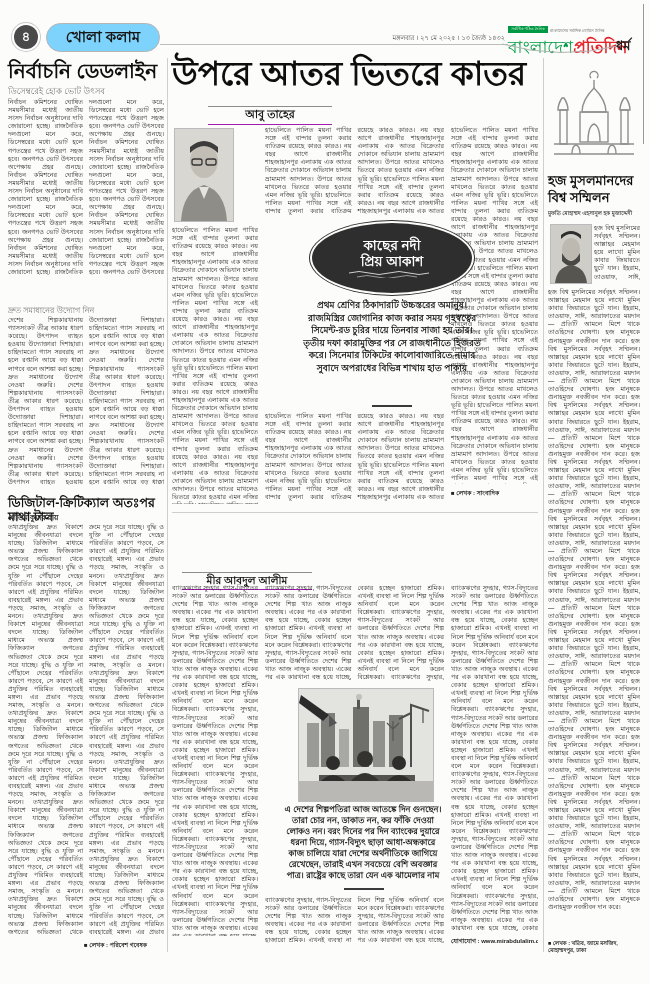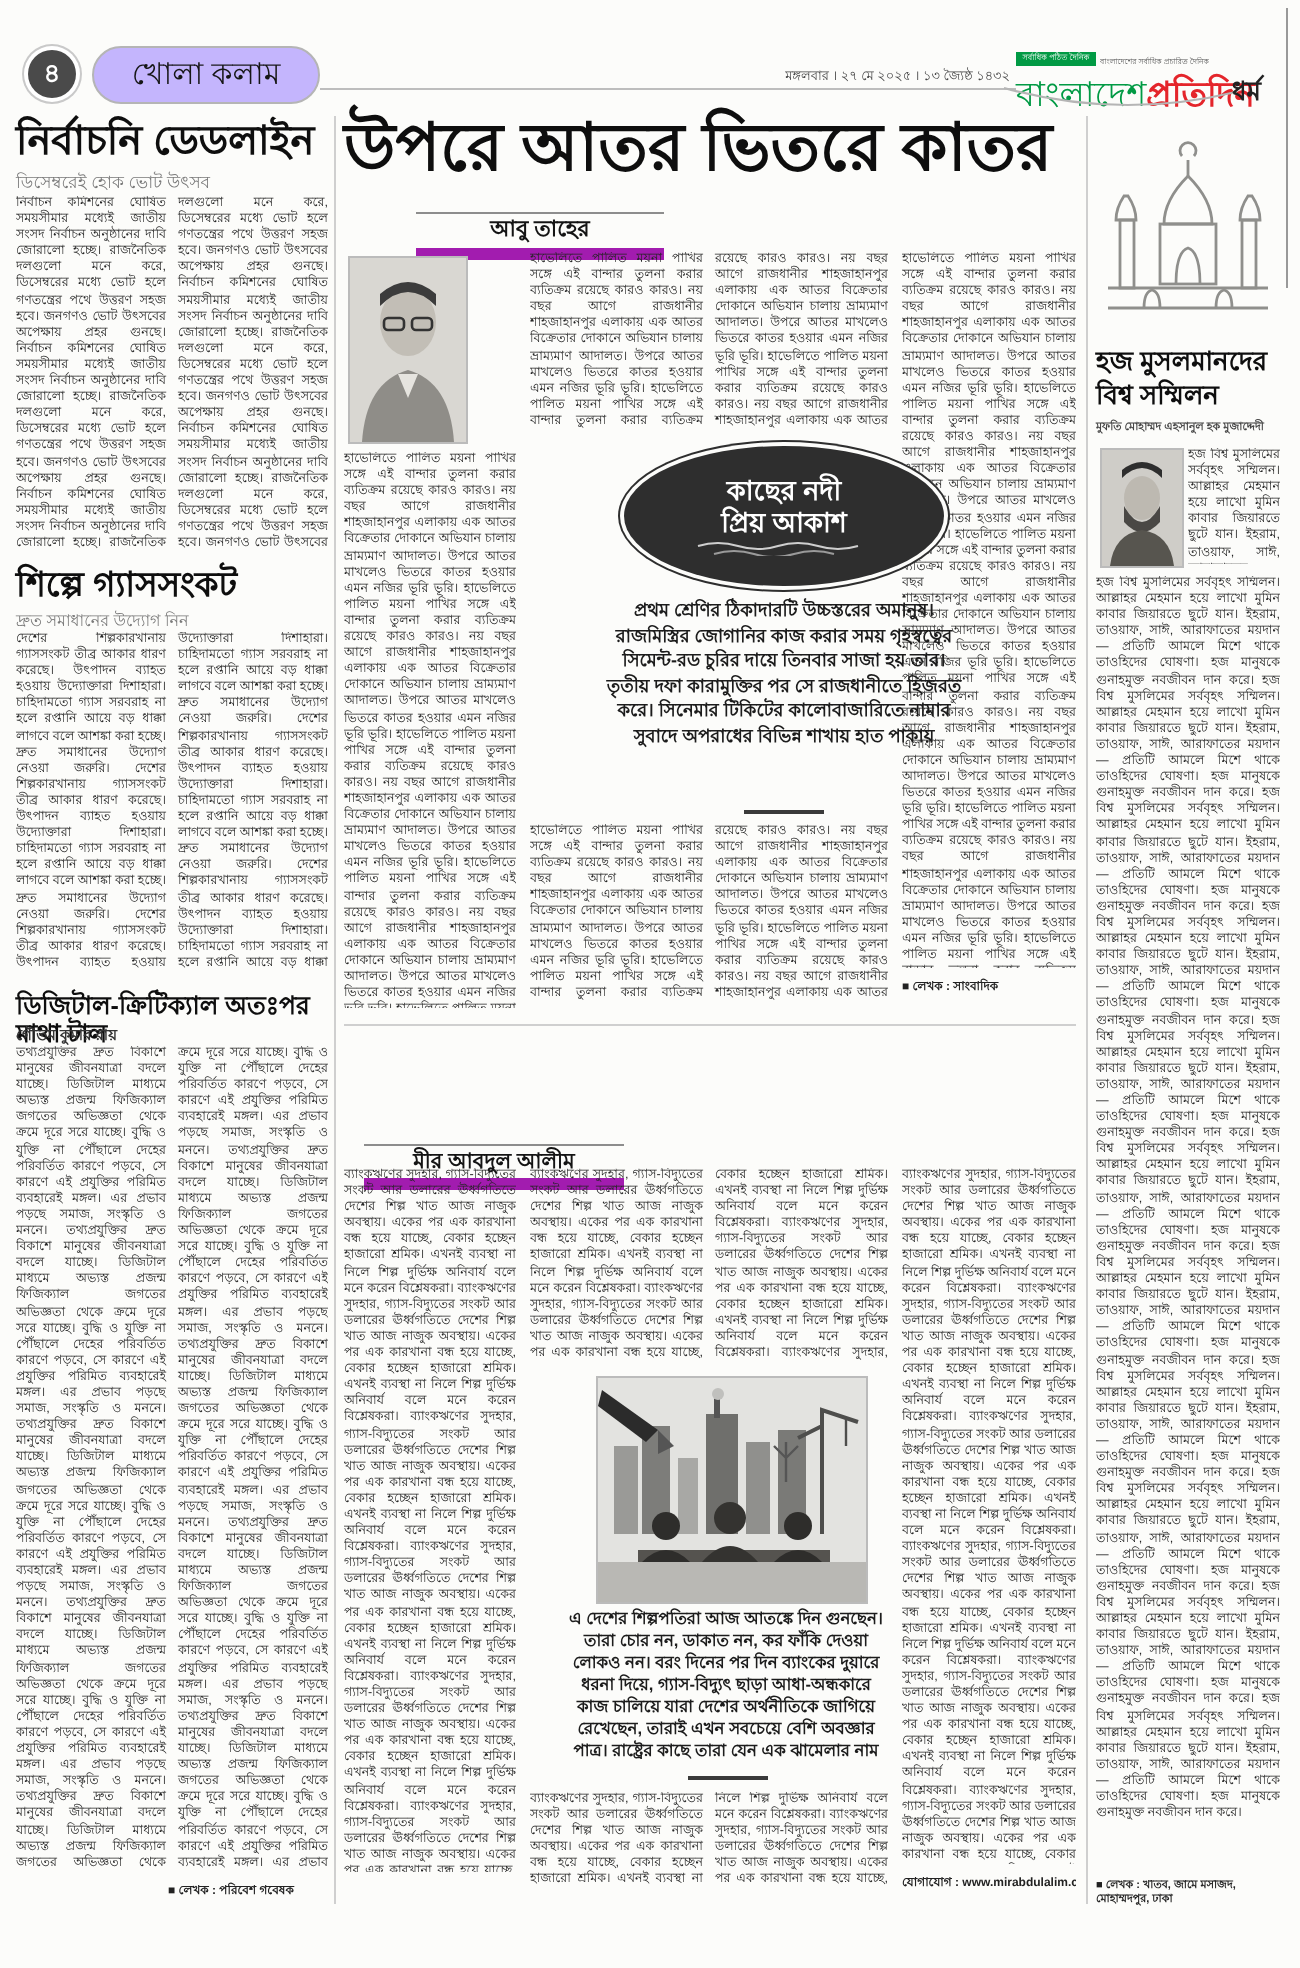--- a/index.html
+++ b/index.html
@@ -4,39 +4,39 @@
 <style>
   html,body{margin:0;padding:0;}
   body{background:#e9e9e7;font-family:"Liberation Sans","DejaVu Sans",sans-serif;}
   #page{position:relative;width:650px;height:984px;background:#fcfcfa;overflow:hidden;margin:0 auto;}
   .abs{position:absolute;}
   
   .pg-circle{left:14px;top:25px;width:24px;height:24px;background:#4a4a4a;border-radius:50%;
     color:#fff;font-weight:bold;font-size:13px;display:flex;align-items:center;justify-content:center;
     box-shadow:0 0 0 2px #fff,0 0 0 3px #c9c9c9;}
   .pill{left:46px;top:23px;width:112px;height:27px;border:1.5px solid #b5b5b5;border-radius:15px;
-    display:flex;align-items:center;justify-content:center;font-weight:normal;font-size:15px;color:#161616;background:#c4b5fd;}
+    display:flex;align-items:center;justify-content:center;font-weight:bold;font-size:15px;color:#161616;background:#7dd3fc;}
   .hdr-line{left:160px;top:44px;width:348px;height:1px;background:#bdbdbd;}
   .dateline{left:320px;top:33px;width:185px;font-size:6.5px;color:#444;text-align:right;}
   .brand{left:508px;top:34px;width:108px;text-align:left;white-space:nowrap;}
   .brand .b1{color:#019a44;font-weight:normal;font-size:17px;}
   .brand .b2{color:#e4252b;font-weight:bold;font-size:17px;}
   .brand-chip{left:508px;top:26px;width:40px;height:7px;background:#019a44;color:#fff;font-size:4px;
     display:flex;align-items:center;justify-content:center;overflow:hidden;white-space:nowrap;}
   .brand-micro{left:550px;top:28px;width:70px;font-size:3.8px;color:#555;white-space:nowrap;overflow:hidden;}
   .section-tag{left:616px;top:36px;width:30px;font-weight:bold;font-size:13px;color:#222;}
   .swoosh{left:500px;top:40px;}
   .edge-line{left:643px;top:4px;width:1px;height:140px;background:#999;}
   
   .v-rule{width:1px;background:#cfcfcf;}
   .h-rule{height:1px;background:#cfcfcf;}
   
   .hl{font-weight:bold;text-align:left;color:#0e0e0e;line-height:1.1;}
   .sub{text-align:left;color:#7a7a7a;}
-  .byline-box{border-top:1px solid #8d8d8d;border-bottom:6px solid #a21caf;text-align:right;
+  .byline-box{border-top:1px solid #8d8d8d;border-bottom:1px solid #a21caf;text-align:right;
     font-weight:bold;color:#141414;display:flex;align-items:center;justify-content:center;}
   .fill{font-size:6.3px;line-height:8.1px;text-align:justify;color:#242424;overflow:hidden;
     word-break:break-word;}
   .fill2{column-count:2;column-gap:6px;}
   .attrib{font-size:6px;font-weight:bold;color:#222;overflow:hidden;white-space:nowrap;}
   .end-bar{height:2px;background:#3a3a3a;}
   
   .oval{background:#2e2e2e;border-radius:50% / 50%;color:#fff;
     display:flex;flex-direction:column;align-items:center;justify-content:center;gap:1px;
     box-shadow:0 0 0 2px #fcfcfa,0 0 0 3px #2e2e2e;}
@@ -65,21 +65,20 @@
   <div class="abs section-tag">ধর্ম</div>
   <div class="abs edge-line"></div>
 
   <div class="abs v-rule" style="left:167px;top:58px;height:894px;"></div>
   <div class="abs v-rule" style="left:543px;top:58px;height:894px;"></div>
 
   <div class="abs hl" style="left:8px;top:60px;width:156px;font-size:20px;">নির্বাচনি ডেডলাইন</div>
   <div class="abs sub" style="left:8px;top:85px;width:156px;font-size:8.5px;">ডিসেম্বরেই হোক ভোট উৎসব</div>
   <div class="abs fill fill2" style="left:8px;top:98px;width:156px;height:183px;">নির্বাচন কমিশনের ঘোষিত সময়সীমার মধ্যেই জাতীয় সংসদ নির্বাচন অনুষ্ঠানের দাবি জোরালো হচ্ছে। রাজনৈতিক দলগুলো মনে করে, ডিসেম্বরের মধ্যে ভোট হলে গণতন্ত্রের পথে উত্তরণ সহজ হবে। জনগণও ভোট উৎসবের অপেক্ষায় প্রহর গুনছে। নির্বাচন কমিশনের ঘোষিত সময়সীমার মধ্যেই জাতীয় সংসদ নির্বাচন অনুষ্ঠানের দাবি জোরালো হচ্ছে। রাজনৈতিক দলগুলো মনে করে, ডিসেম্বরের মধ্যে ভোট হলে গণতন্ত্রের পথে উত্তরণ সহজ হবে। জনগণও ভোট উৎসবের অপেক্ষায় প্রহর গুনছে। নির্বাচন কমিশনের ঘোষিত সময়সীমার মধ্যেই জাতীয় সংসদ নির্বাচন অনুষ্ঠানের দাবি জোরালো হচ্ছে। রাজনৈতিক দলগুলো মনে করে, ডিসেম্বরের মধ্যে ভোট হলে গণতন্ত্রের পথে উত্তরণ সহজ হবে। জনগণও ভোট উৎসবের অপেক্ষায় প্রহর গুনছে। নির্বাচন কমিশনের ঘোষিত সময়সীমার মধ্যেই জাতীয় সংসদ নির্বাচন অনুষ্ঠানের দাবি জোরালো হচ্ছে। রাজনৈতিক দলগুলো মনে করে, ডিসেম্বরের মধ্যে ভোট হলে গণতন্ত্রের পথে উত্তরণ সহজ হবে। জনগণও ভোট উৎসবের অপেক্ষায় প্রহর গুনছে। নির্বাচন কমিশনের ঘোষিত সময়সীমার মধ্যেই জাতীয় সংসদ নির্বাচন অনুষ্ঠানের দাবি জোরালো হচ্ছে। রাজনৈতিক দলগুলো মনে করে, ডিসেম্বরের মধ্যে ভোট হলে গণতন্ত্রের পথে উত্তরণ সহজ হবে। জনগণও ভোট উৎসবের অপেক্ষায় প্রহর গুনছে। নির্বাচন কমিশনের ঘোষিত সময়সীমার মধ্যেই জাতীয় সংসদ নির্বাচন অনুষ্ঠানের দাবি জোরালো হচ্ছে। রাজনৈতিক দলগুলো মনে করে, ডিসেম্বরের মধ্যে ভোট হলে গণতন্ত্রের পথে উত্তরণ সহজ হবে। জনগণও ভোট উৎসবের অপেক্ষায় প্রহর গুনছে।</div>
 
-  <div class="abs hl" style="left:8px;top:284px;width:156px;font-size:17px;">শিল্পে গ্যাসসংকট</div>
   <div class="abs sub" style="left:8px;top:304px;width:156px;font-size:8px;">দ্রুত সমাধানের উদ্যোগ নিন</div>
   <div class="abs fill fill2" style="left:8px;top:316px;width:156px;height:178px;">দেশের শিল্পকারখানায় গ্যাসসংকট তীব্র আকার ধারণ করেছে। উৎপাদন ব্যাহত হওয়ায় উদ্যোক্তারা দিশাহারা। চাহিদামতো গ্যাস সরবরাহ না হলে রপ্তানি আয়ে বড় ধাক্কা লাগবে বলে আশঙ্কা করা হচ্ছে। দ্রুত সমাধানের উদ্যোগ নেওয়া জরুরি। দেশের শিল্পকারখানায় গ্যাসসংকট তীব্র আকার ধারণ করেছে। উৎপাদন ব্যাহত হওয়ায় উদ্যোক্তারা দিশাহারা। চাহিদামতো গ্যাস সরবরাহ না হলে রপ্তানি আয়ে বড় ধাক্কা লাগবে বলে আশঙ্কা করা হচ্ছে। দ্রুত সমাধানের উদ্যোগ নেওয়া জরুরি। দেশের শিল্পকারখানায় গ্যাসসংকট তীব্র আকার ধারণ করেছে। উৎপাদন ব্যাহত হওয়ায় উদ্যোক্তারা দিশাহারা। চাহিদামতো গ্যাস সরবরাহ না হলে রপ্তানি আয়ে বড় ধাক্কা লাগবে বলে আশঙ্কা করা হচ্ছে। দ্রুত সমাধানের উদ্যোগ নেওয়া জরুরি। দেশের শিল্পকারখানায় গ্যাসসংকট তীব্র আকার ধারণ করেছে। উৎপাদন ব্যাহত হওয়ায় উদ্যোক্তারা দিশাহারা। চাহিদামতো গ্যাস সরবরাহ না হলে রপ্তানি আয়ে বড় ধাক্কা লাগবে বলে আশঙ্কা করা হচ্ছে। দ্রুত সমাধানের উদ্যোগ নেওয়া জরুরি। দেশের শিল্পকারখানায় গ্যাসসংকট তীব্র আকার ধারণ করেছে। উৎপাদন ব্যাহত হওয়ায় উদ্যোক্তারা দিশাহারা। চাহিদামতো গ্যাস সরবরাহ না হলে রপ্তানি আয়ে বড় ধাক্কা লাগবে বলে আশঙ্কা করা হচ্ছে। দ্রুত সমাধানের উদ্যোগ নেওয়া জরুরি। দেশের শিল্পকারখানায় গ্যাসসংকট তীব্র আকার ধারণ করেছে। উৎপাদন ব্যাহত হওয়ায় উদ্যোক্তারা দিশাহারা। চাহিদামতো গ্যাস সরবরাহ না হলে রপ্তানি আয়ে বড় ধাক্কা লাগবে বলে আশঙ্কা করা হচ্ছে। দ্রুত সমাধানের উদ্যোগ নেওয়া জরুরি।</div>
 
   <div class="abs hl" style="left:8px;top:497px;width:156px;font-size:12.5px;">ডিজিটাল-ক্রিটিক্যাল অতঃপর মাথা টাল</div>
   <div class="abs sub" style="left:8px;top:512px;width:156px;font-size:7.5px;color:#333;font-weight:bold;">গৌতম কুমার রায়</div>
   <div class="abs fill fill2" style="left:8px;top:523px;width:156px;height:414px;">তথ্যপ্রযুক্তির দ্রুত বিকাশে মানুষের জীবনযাত্রা বদলে যাচ্ছে। ডিজিটাল মাধ্যমে অভ্যস্ত প্রজন্ম ফিজিক্যাল জগতের অভিজ্ঞতা থেকে ক্রমে দূরে সরে যাচ্ছে। বুদ্ধি ও যুক্তি না পৌঁছালে দেহের পরিবর্তিত কারণে পড়বে, সে কারণে এই প্রযুক্তির পরিমিত ব্যবহারেই মঙ্গল। এর প্রভাব পড়ছে সমাজ, সংস্কৃতি ও মননে। তথ্যপ্রযুক্তির দ্রুত বিকাশে মানুষের জীবনযাত্রা বদলে যাচ্ছে। ডিজিটাল মাধ্যমে অভ্যস্ত প্রজন্ম ফিজিক্যাল জগতের অভিজ্ঞতা থেকে ক্রমে দূরে সরে যাচ্ছে। বুদ্ধি ও যুক্তি না পৌঁছালে দেহের পরিবর্তিত কারণে পড়বে, সে কারণে এই প্রযুক্তির পরিমিত ব্যবহারেই মঙ্গল। এর প্রভাব পড়ছে সমাজ, সংস্কৃতি ও মননে। তথ্যপ্রযুক্তির দ্রুত বিকাশে মানুষের জীবনযাত্রা বদলে যাচ্ছে। ডিজিটাল মাধ্যমে অভ্যস্ত প্রজন্ম ফিজিক্যাল জগতের অভিজ্ঞতা থেকে ক্রমে দূরে সরে যাচ্ছে। বুদ্ধি ও যুক্তি না পৌঁছালে দেহের পরিবর্তিত কারণে পড়বে, সে কারণে এই প্রযুক্তির পরিমিত ব্যবহারেই মঙ্গল। এর প্রভাব পড়ছে সমাজ, সংস্কৃতি ও মননে। তথ্যপ্রযুক্তির দ্রুত বিকাশে মানুষের জীবনযাত্রা বদলে যাচ্ছে। ডিজিটাল মাধ্যমে অভ্যস্ত প্রজন্ম ফিজিক্যাল জগতের অভিজ্ঞতা থেকে ক্রমে দূরে সরে যাচ্ছে। বুদ্ধি ও যুক্তি না পৌঁছালে দেহের পরিবর্তিত কারণে পড়বে, সে কারণে এই প্রযুক্তির পরিমিত ব্যবহারেই মঙ্গল। এর প্রভাব পড়ছে সমাজ, সংস্কৃতি ও মননে। তথ্যপ্রযুক্তির দ্রুত বিকাশে মানুষের জীবনযাত্রা বদলে যাচ্ছে। ডিজিটাল মাধ্যমে অভ্যস্ত প্রজন্ম ফিজিক্যাল জগতের অভিজ্ঞতা থেকে ক্রমে দূরে সরে যাচ্ছে। বুদ্ধি ও যুক্তি না পৌঁছালে দেহের পরিবর্তিত কারণে পড়বে, সে কারণে এই প্রযুক্তির পরিমিত ব্যবহারেই মঙ্গল। এর প্রভাব পড়ছে সমাজ, সংস্কৃতি ও মননে। তথ্যপ্রযুক্তির দ্রুত বিকাশে মানুষের জীবনযাত্রা বদলে যাচ্ছে। ডিজিটাল মাধ্যমে অভ্যস্ত প্রজন্ম ফিজিক্যাল জগতের অভিজ্ঞতা থেকে ক্রমে দূরে সরে যাচ্ছে। বুদ্ধি ও যুক্তি না পৌঁছালে দেহের পরিবর্তিত কারণে পড়বে, সে কারণে এই প্রযুক্তির পরিমিত ব্যবহারেই মঙ্গল। এর প্রভাব পড়ছে সমাজ, সংস্কৃতি ও মননে। তথ্যপ্রযুক্তির দ্রুত বিকাশে মানুষের জীবনযাত্রা বদলে যাচ্ছে। ডিজিটাল মাধ্যমে অভ্যস্ত প্রজন্ম ফিজিক্যাল জগতের অভিজ্ঞতা থেকে ক্রমে দূরে সরে যাচ্ছে। বুদ্ধি ও যুক্তি না পৌঁছালে দেহের পরিবর্তিত কারণে পড়বে, সে কারণে এই প্রযুক্তির পরিমিত ব্যবহারেই মঙ্গল। এর প্রভাব পড়ছে সমাজ, সংস্কৃতি ও মননে। তথ্যপ্রযুক্তির দ্রুত বিকাশে মানুষের জীবনযাত্রা বদলে যাচ্ছে। ডিজিটাল মাধ্যমে অভ্যস্ত প্রজন্ম ফিজিক্যাল জগতের অভিজ্ঞতা থেকে ক্রমে দূরে সরে যাচ্ছে। বুদ্ধি ও যুক্তি না পৌঁছালে দেহের পরিবর্তিত কারণে পড়বে, সে কারণে এই প্রযুক্তির পরিমিত ব্যবহারেই মঙ্গল। এর প্রভাব পড়ছে সমাজ, সংস্কৃতি ও মননে। তথ্যপ্রযুক্তির দ্রুত বিকাশে মানুষের জীবনযাত্রা বদলে যাচ্ছে। ডিজিটাল মাধ্যমে অভ্যস্ত প্রজন্ম ফিজিক্যাল জগতের অভিজ্ঞতা থেকে ক্রমে দূরে সরে যাচ্ছে। বুদ্ধি ও যুক্তি না পৌঁছালে দেহের পরিবর্তিত কারণে পড়বে, সে কারণে এই প্রযুক্তির পরিমিত ব্যবহারেই মঙ্গল। এর প্রভাব পড়ছে সমাজ, সংস্কৃতি ও মননে। তথ্যপ্রযুক্তির দ্রুত বিকাশে মানুষের জীবনযাত্রা বদলে যাচ্ছে। ডিজিটাল মাধ্যমে অভ্যস্ত প্রজন্ম ফিজিক্যাল জগতের অভিজ্ঞতা থেকে ক্রমে দূরে সরে যাচ্ছে। বুদ্ধি ও যুক্তি না পৌঁছালে দেহের পরিবর্তিত কারণে পড়বে, সে কারণে এই প্রযুক্তির পরিমিত ব্যবহারেই মঙ্গল। এর প্রভাব পড়ছে সমাজ, সংস্কৃতি ও মননে। তথ্যপ্রযুক্তির দ্রুত বিকাশে মানুষের জীবনযাত্রা বদলে যাচ্ছে। ডিজিটাল মাধ্যমে অভ্যস্ত প্রজন্ম ফিজিক্যাল জগতের অভিজ্ঞতা থেকে ক্রমে দূরে সরে যাচ্ছে। বুদ্ধি ও যুক্তি না পৌঁছালে দেহের পরিবর্তিত কারণে পড়বে, সে কারণে এই প্রযুক্তির পরিমিত ব্যবহারেই মঙ্গল। এর প্রভাব পড়ছে সমাজ, সংস্কৃতি ও মননে। তথ্যপ্রযুক্তির দ্রুত বিকাশে মানুষের জীবনযাত্রা বদলে যাচ্ছে। ডিজিটাল মাধ্যমে অভ্যস্ত প্রজন্ম ফিজিক্যাল জগতের অভিজ্ঞতা থেকে ক্রমে দূরে সরে যাচ্ছে। বুদ্ধি ও যুক্তি না পৌঁছালে দেহের পরিবর্তিত কারণে পড়বে, সে কারণে এই প্রযুক্তির পরিমিত ব্যবহারেই মঙ্গল। এর প্রভাব পড়ছে সমাজ, সংস্কৃতি ও মননে।</div>
   <div class="abs attrib" style="left:84px;top:940px;width:80px;">■ লেখক : পরিবেশ গবেষক</div>
 
   <div class="abs" style="left:172px;top:56px;width:366px;height:454px;">
     <div class="abs hl" style="left:0;top:0;width:366px;font-size:33px;">উপরে আতর ভিতরে কাতর</div>

